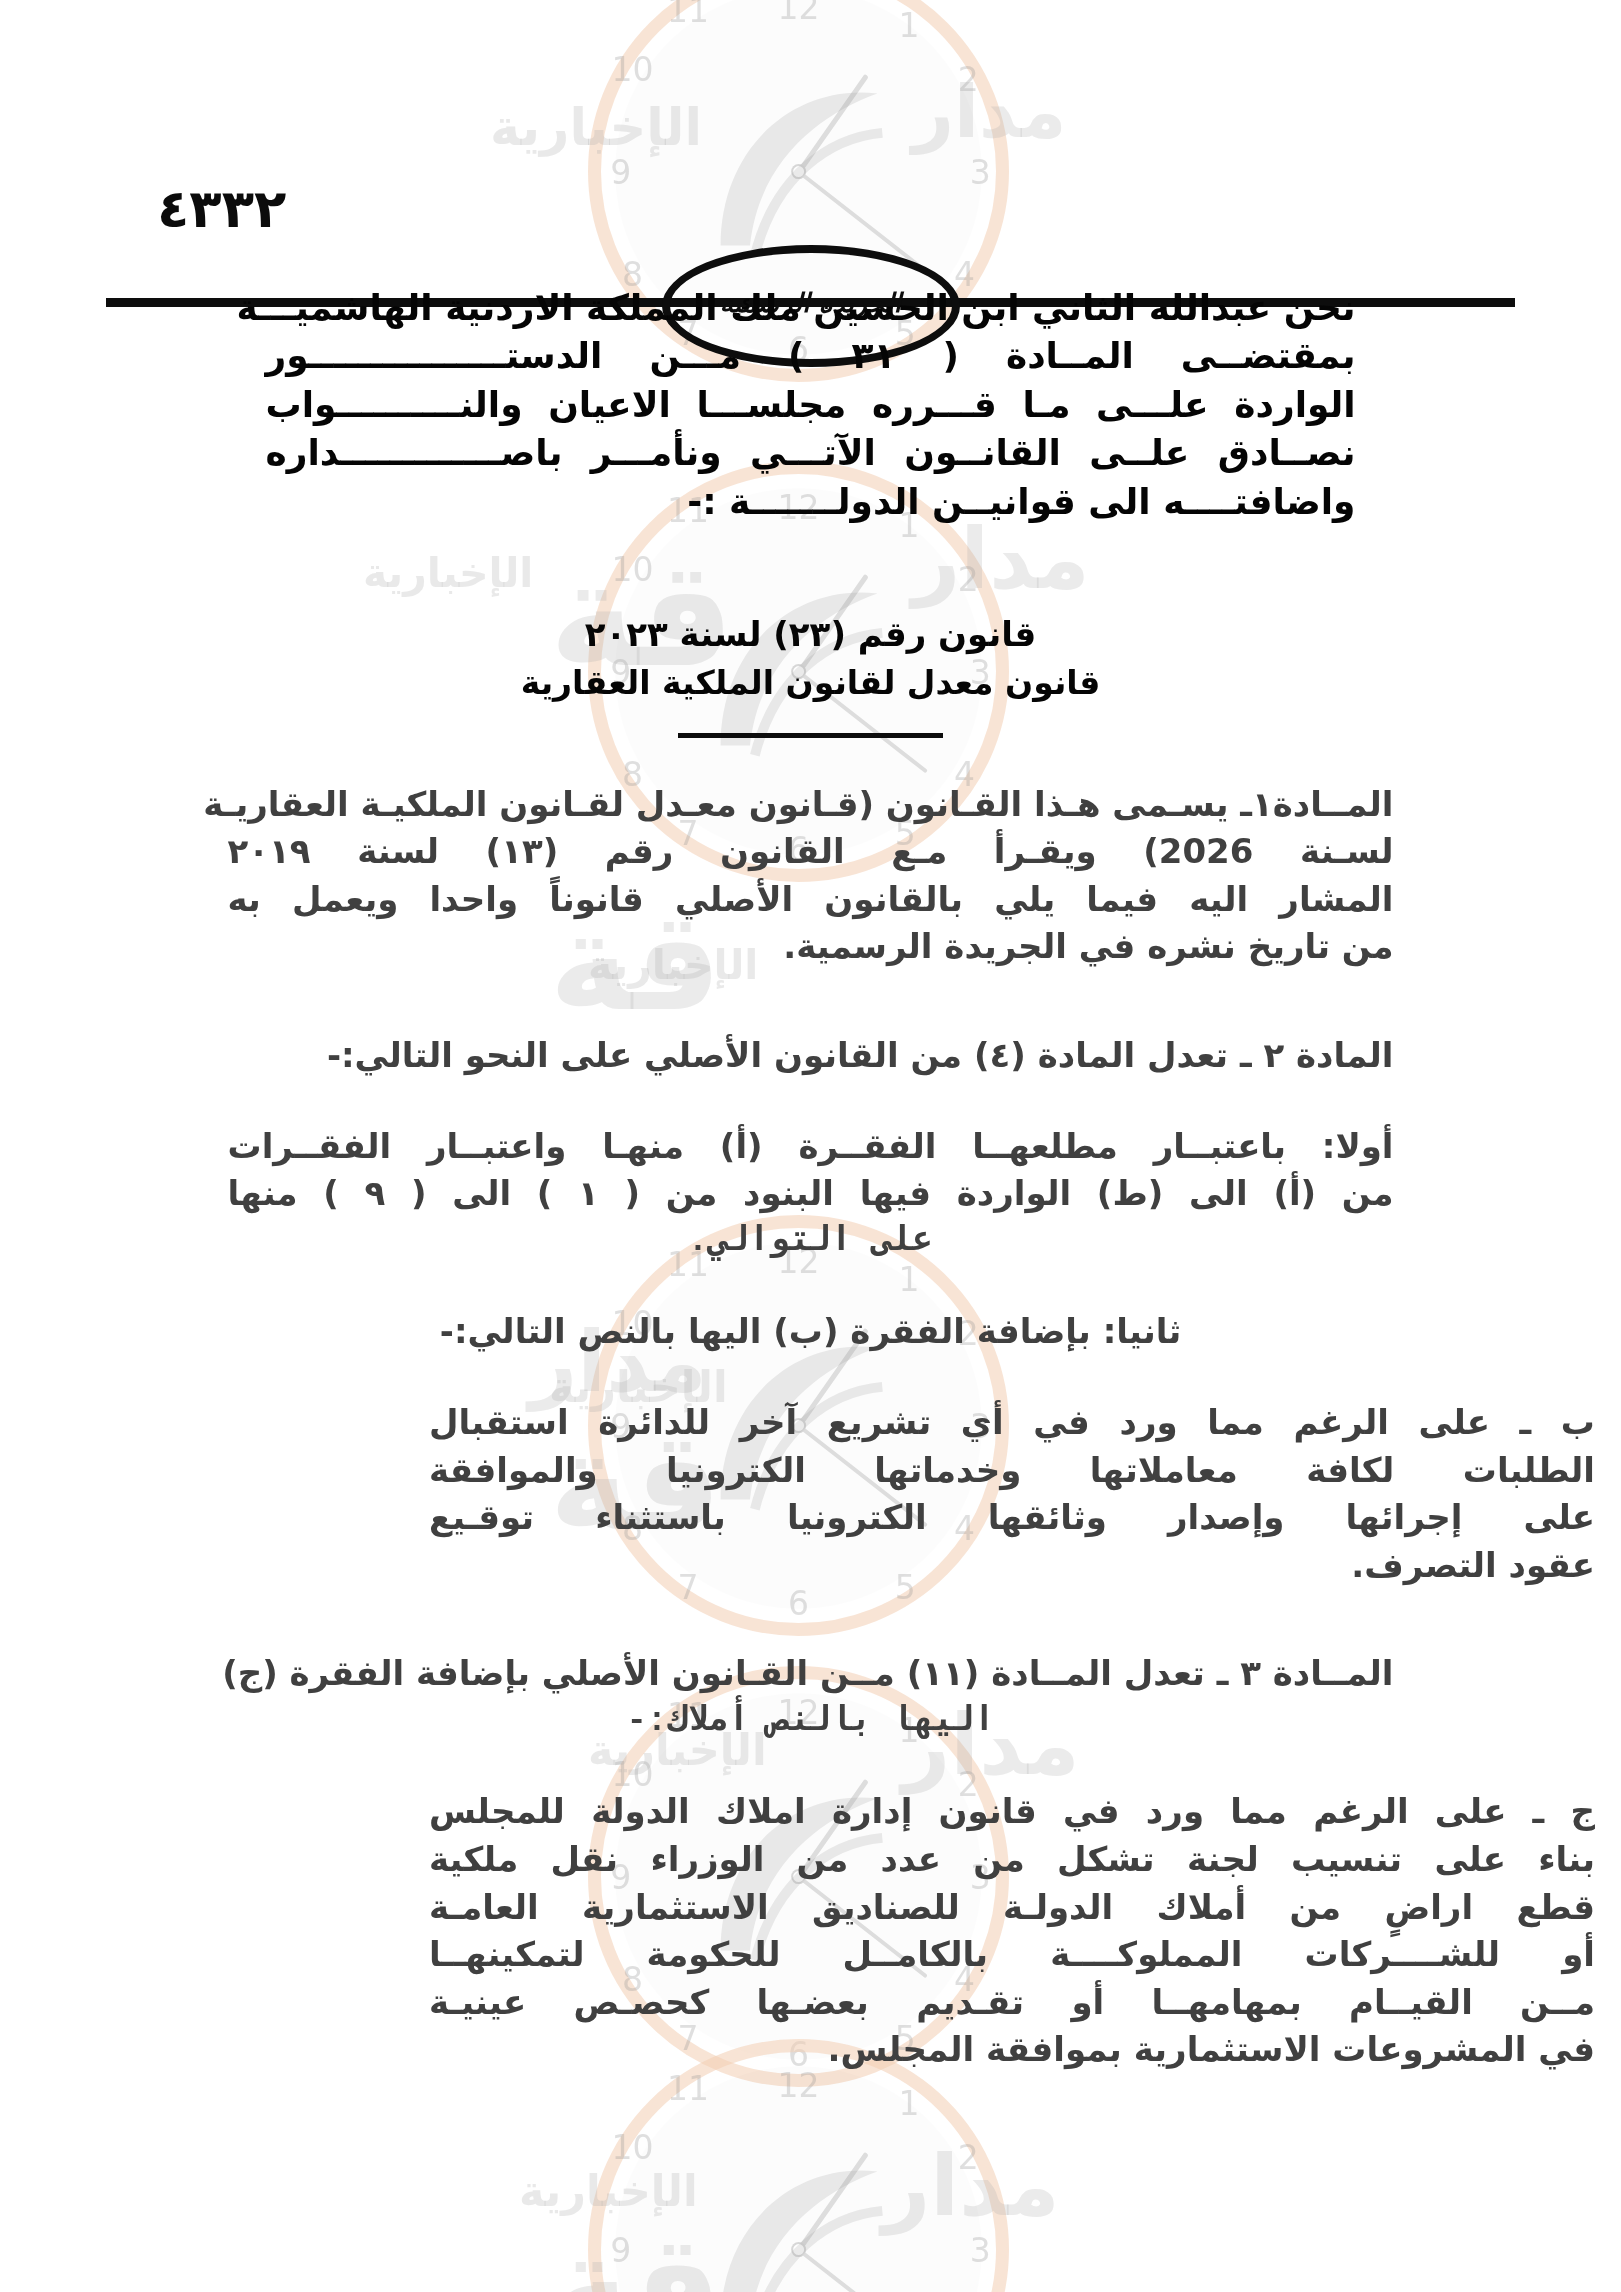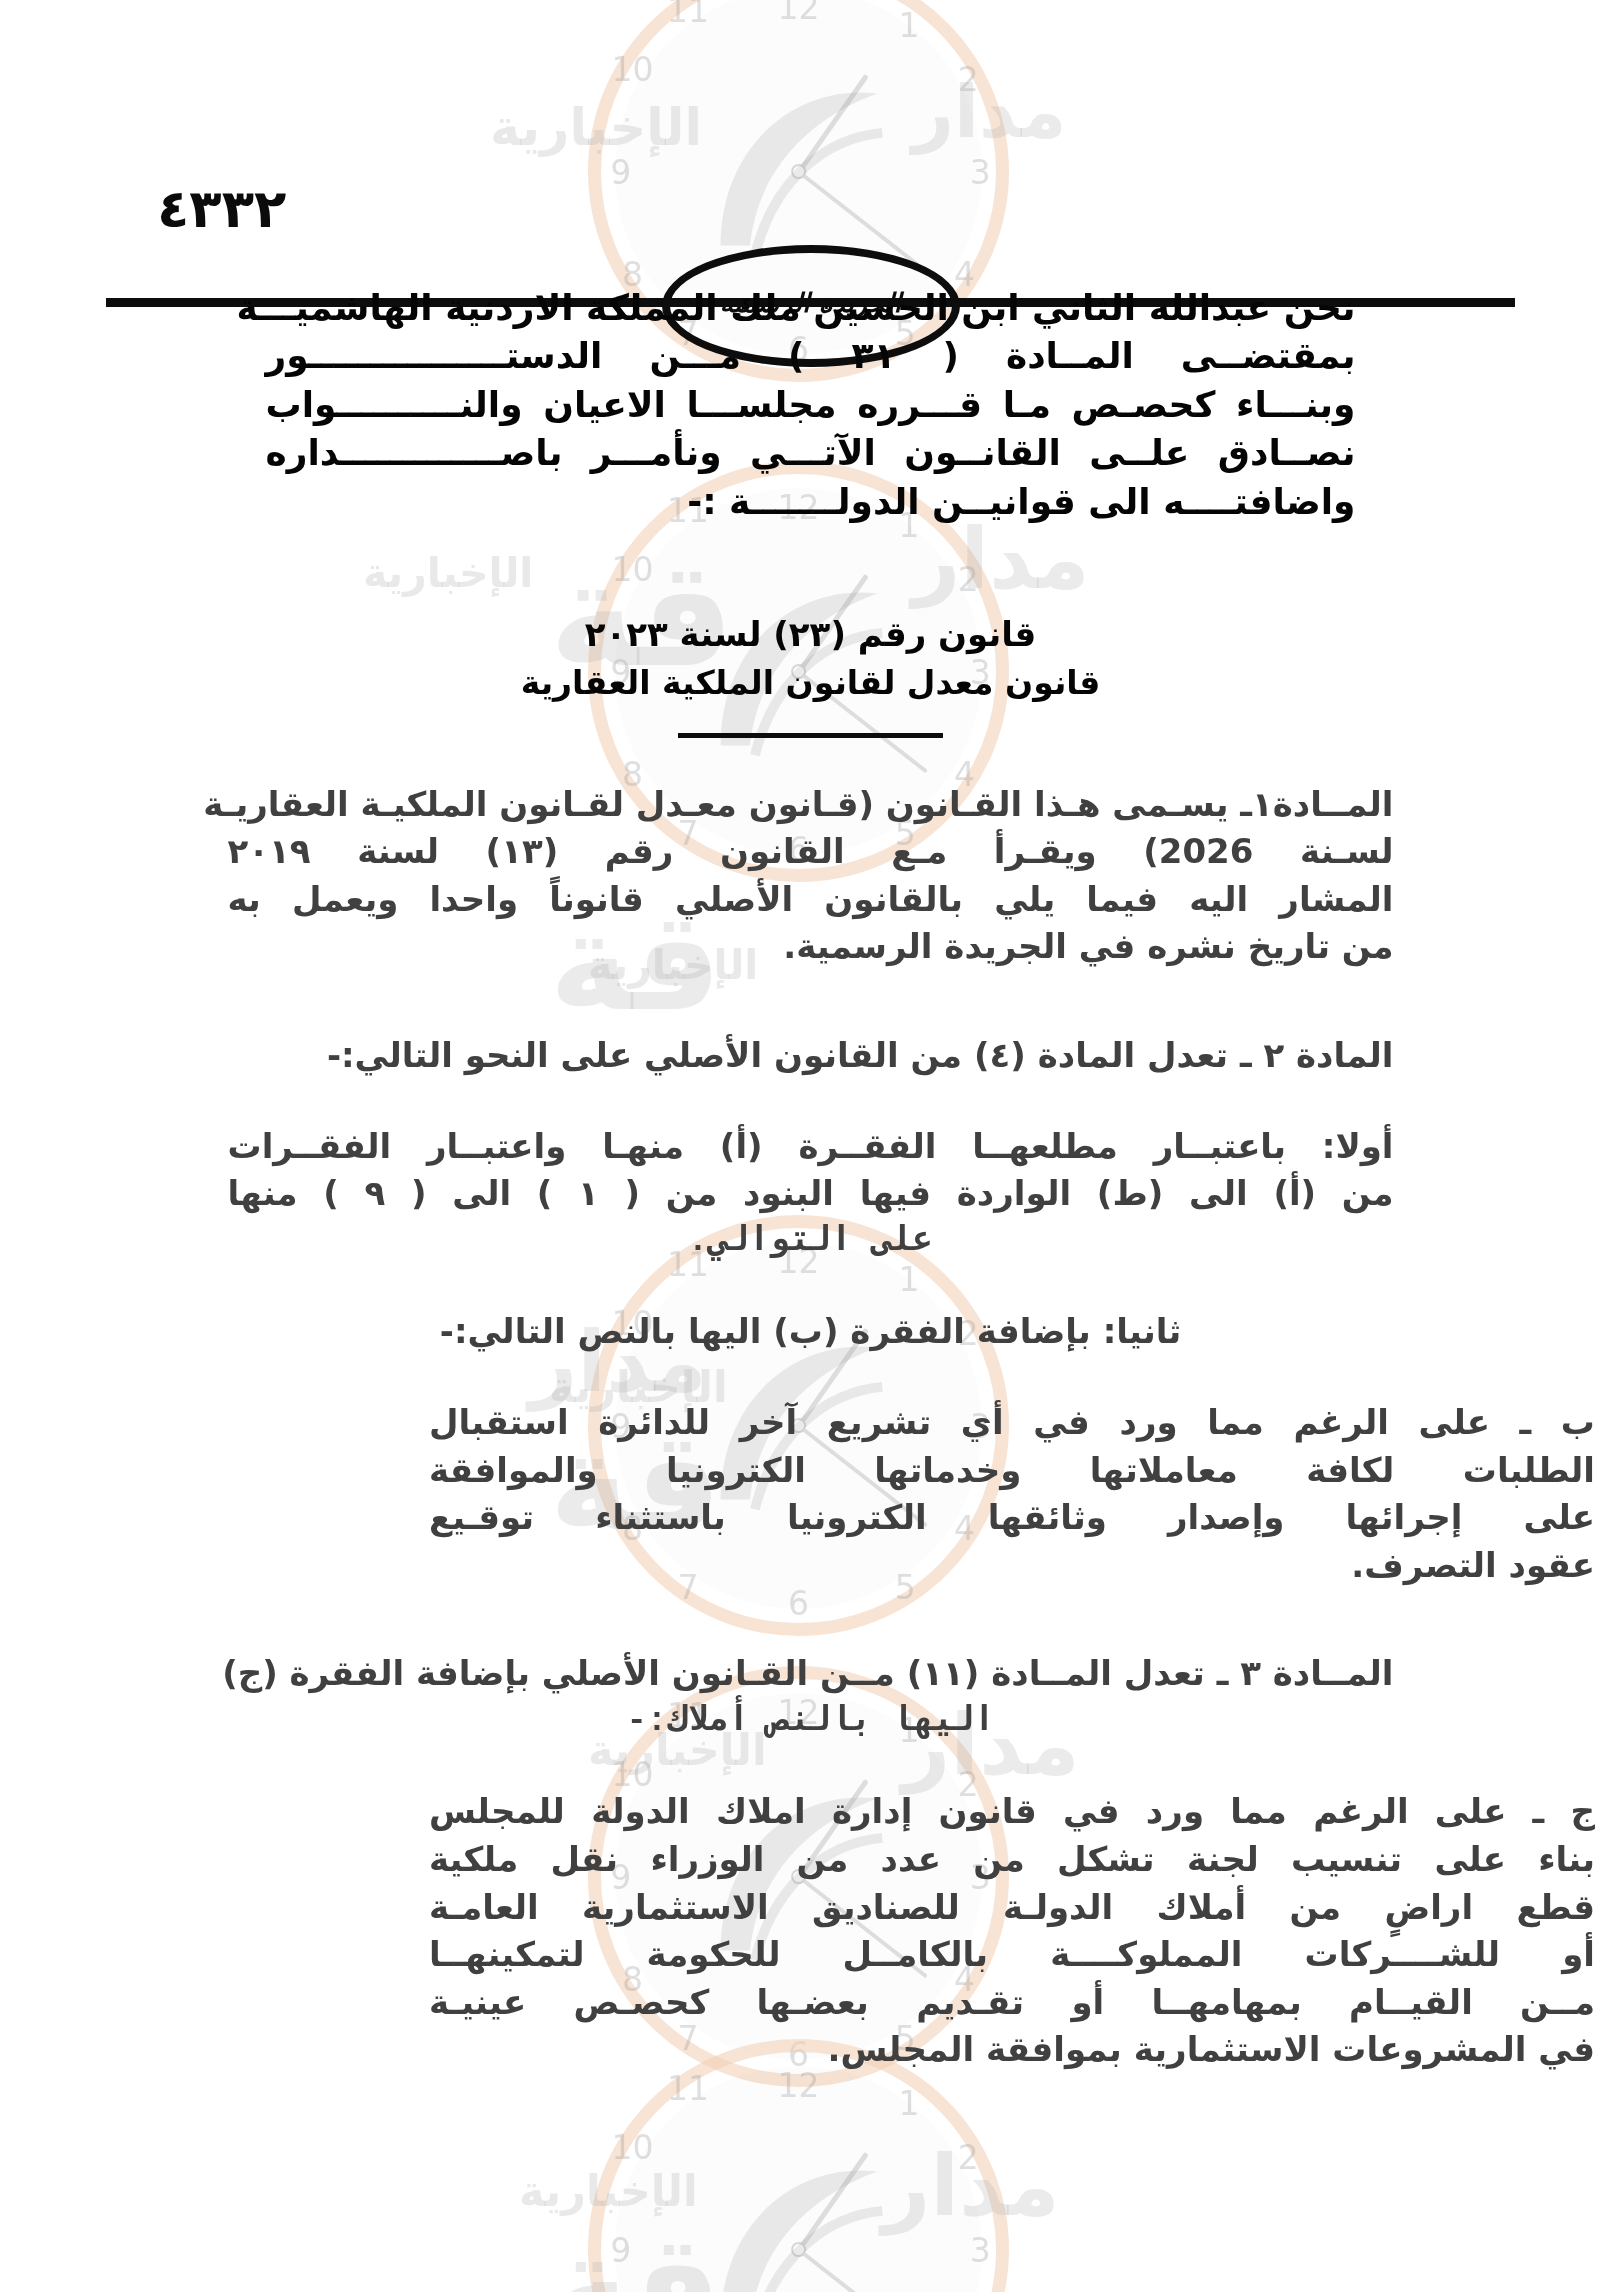--- a/index.html
+++ b/index.html
@@ -261,21 +261,21 @@
     <div class="gazette-oval">
       <span>الجريدة الرسمية</span>
     </div>
   </div>
 
   <div class="body-wrap">
 
     <div class="preamble">
       <span class="ln">نحن عبدالله الثاني ابن الحسين ملك المملكة الاردنية الهاشميـــة</span>
       <span class="ln">بمقتضــى المــادة ( ٣١ ) مـــن الدستــــــــــــــــور</span>
-      <span class="ln">وبنـــاء كحصـص مـا قـــرره مجلســـا الاعيان والنــــــــــواب</span>
+      <span class="ln">الواردة علـــى مـا قـــرره مجلســـا الاعيان والنــــــــــواب</span>
       <span class="ln">نصــادق علــى القانــون الآتـــي ونأمـــر باصـــــــــــــداره</span>
       <span class="ln last">واضافتــــه الى قوانيــن الدولـــــــة :-</span>
     </div>
 
     <div class="gap-xl"></div>
 
     <div class="title-block">
       <div class="t1">قانون رقم (٢٣) لسنة ٢٠٢٣</div>
       <div class="t2">قانون معدل لقانون الملكية العقارية</div>
     </div>

